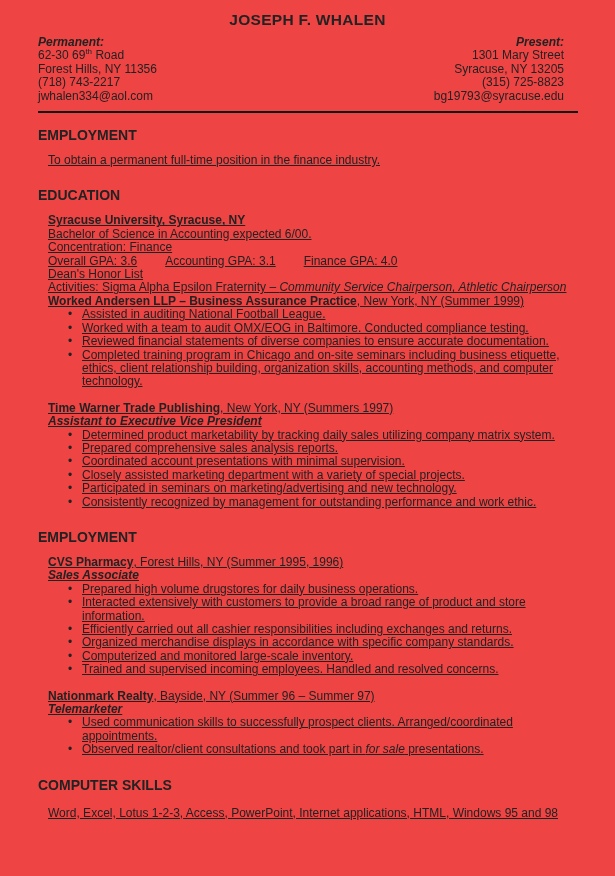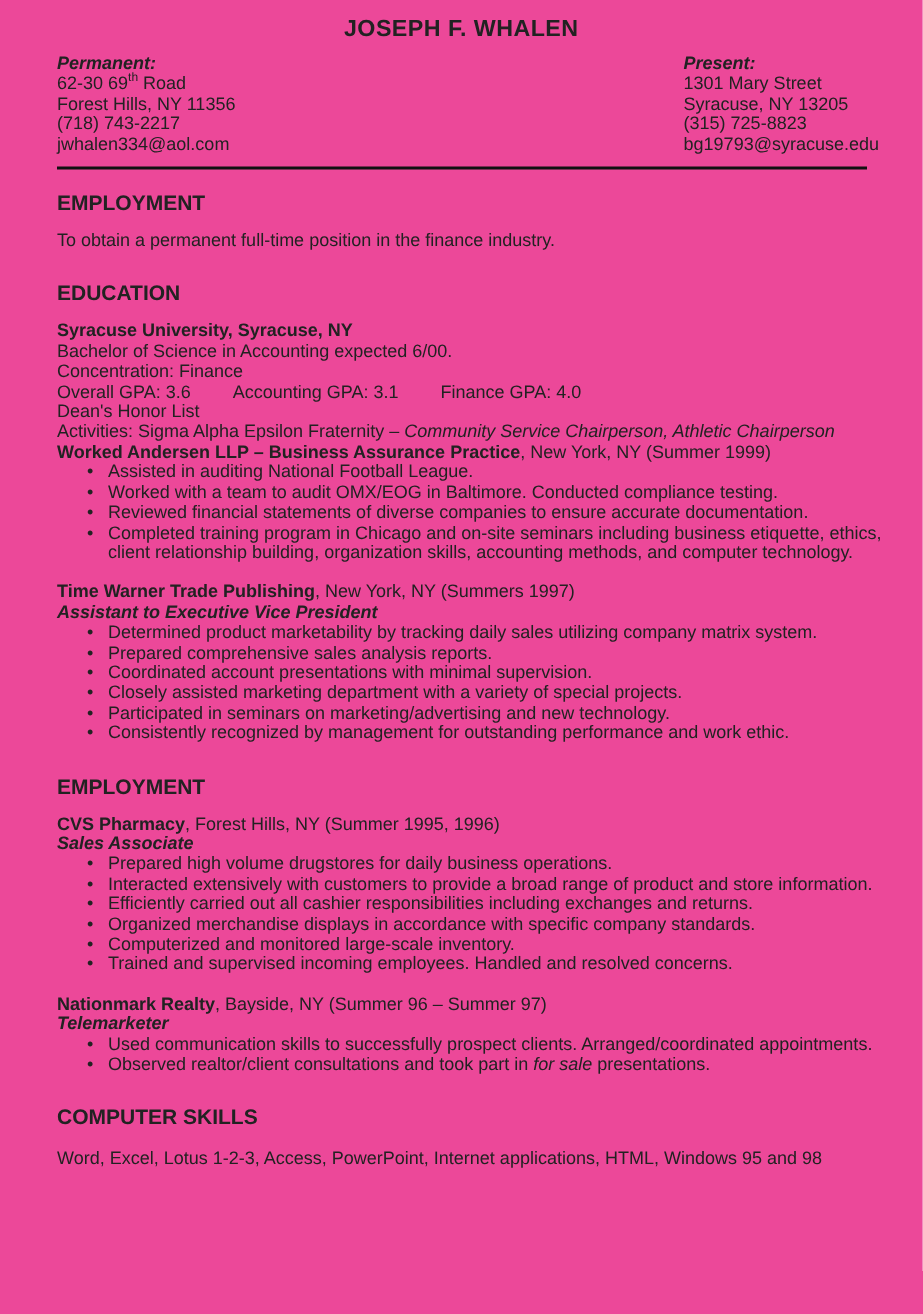--- a/index.html
+++ b/index.html
@@ -6,56 +6,57 @@
   body {
     width: 615px; height: 876px;
     font-family: "Liberation Sans", "DejaVu Sans", sans-serif;
     color: #222;
     overflow: hidden;
   }
   .page {
     box-sizing: border-box;
     width: 615px; height: 876px;
     padding: 8px 24px 0 38px;
-    background: #ec4899;
+    background: #ef4444;
   }
   .doc-title {
     text-align: center;
     font-size: 15.5px;
     font-weight: bold;
     letter-spacing: 0.3px;
     margin: 2px 14px 6px 0;
     line-height: 20px;
   }
   .contact-row {
     display: flex;
     justify-content: space-between;
-    margin-right: 5px;
+    margin-right: 27px;
     font-size: 12px;
     line-height: 13.4px;
   }
-  .contact-col.right { text-align: left; }
+  .contact-col.right { text-align: right; }
   .contact-label { font-weight: bold; font-style: italic; }
   sup { font-size: 8px; vertical-align: super; line-height: 0; }
   .rule {
     border: none;
     border-top: 2px solid #111;
     margin: 8px 13px 0 0;
   }
   .section-heading {
     font-size: 14px;
     font-weight: bold;
     margin: 20px 0 11px 0;
     line-height: 16px;
   }
   .section-heading.first { margin-top: 14px; }
   .section-body {
-    margin-left: 0;
+    margin-left: 10px;
     font-size: 12px;
     line-height: 13.4px;
+    text-decoration: underline;
   }
   .edu-school { font-weight: bold; }
   .gpa-item { margin-right: 28px; }
   .gpa-item:last-child { margin-right: 0; }
   .italic { font-style: italic; }
   .job { margin-bottom: 13px; }
   .job:last-child { margin-bottom: 0; }
   .job-company { font-weight: bold; }
   .job-title { font-weight: bold; font-style: italic; }
   ul.bullets {

